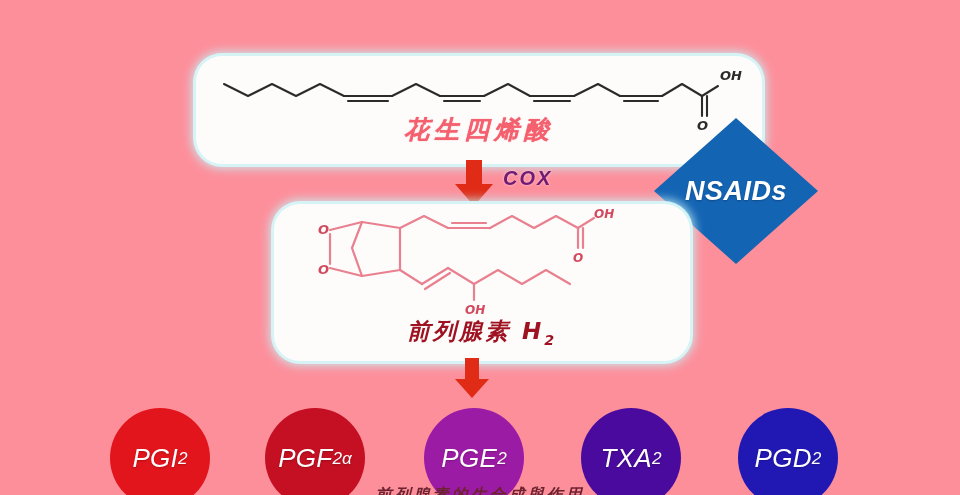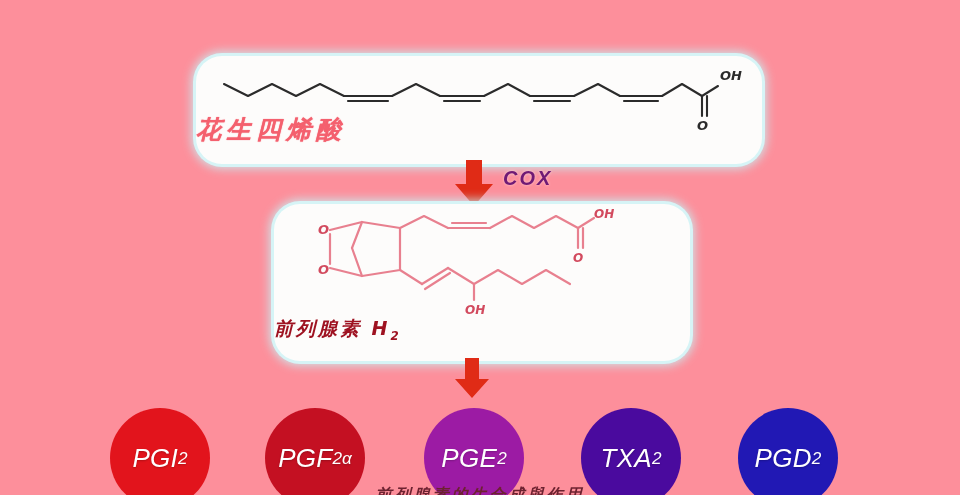--- a/index.html
+++ b/index.html
@@ -59,36 +59,36 @@
     width: 370px;
     height: 110px;
   }
 
   
   .cn-label {
     position: absolute;
     font-family: "DejaVu Sans", "Liberation Sans", sans-serif;
     font-weight: 700;
     white-space: nowrap;
-    text-align: left;
+    text-align: center;
   }
   #label-aa {
     left: 196px;
     top: 113px;
     width: 566px;
     font-size: 25px;
     letter-spacing: 5px;
     color: #f4606e;
     text-shadow: 0 0 1px #f4606e;
   }
   #label-pgh2 {
     left: 274px;
     top: 316px;
     width: 416px;
-    font-size: 19px;
+    font-size: 23px;
     letter-spacing: 3px;
     color: #9e1221;
   }
   #label-pgh2 .sub {
     font-size: 0.62em;
     vertical-align: sub;
   }
 
   
   .arrow {
@@ -239,20 +239,24 @@
   <div class="cn-label" id="label-aa" style="color: rgb(244, 96, 110);">花生四烯酸</div>
 
   <div class="arrow" id="arrow-cox">
     <svg viewBox="0 0 38 46" width="38" height="46" xmlns="http://www.w3.org/2000/svg">
       <path d="M11,0 H27 V24 H38 L19,46 L0,24 H11 Z" fill="#e02b16"></path>
     </svg>
   </div>
 
   <div id="cox-label">COX</div>
 
+  <div id="nsaids">
+    <div class="dia" style="background: rgb(20, 100, 180);"></div>
+    <div class="txt">NSAIDs</div>
+  </div>
 
   <div class="panel" id="panel-pgh2"></div>
 
   <div class="mol" id="mol-pgh2">
     <svg viewBox="0 0 370 110" width="370" height="110" xmlns="http://www.w3.org/2000/svg">
       <g fill="none" stroke="#e8808f" stroke-width="2.2" stroke-linecap="round" stroke-linejoin="round">
 
         <line x1="30" y1="22" x2="62" y2="14"></line>
         <line x1="30" y1="60" x2="62" y2="68"></line>
         <line x1="30" y1="26" x2="30" y2="56"></line>

